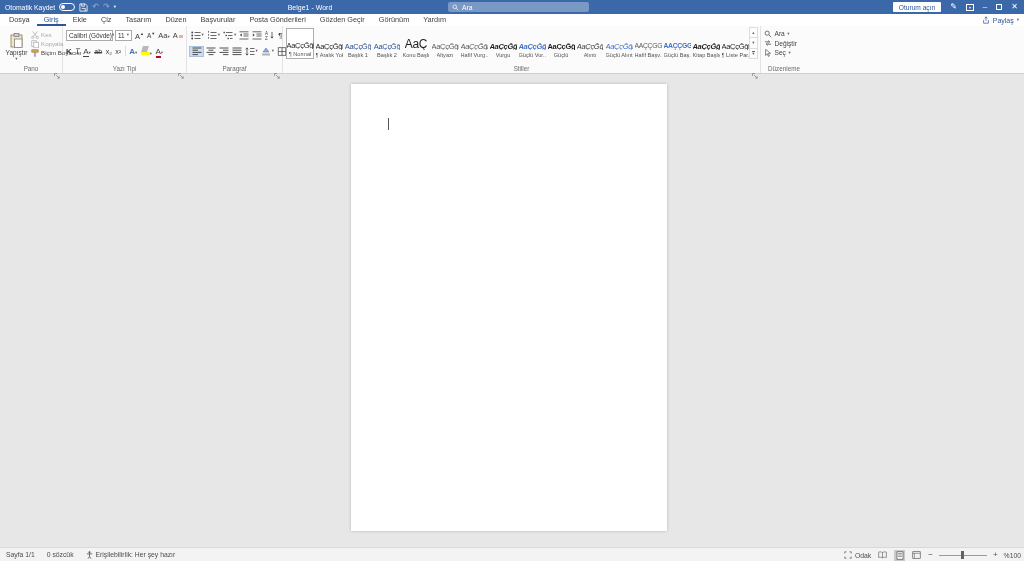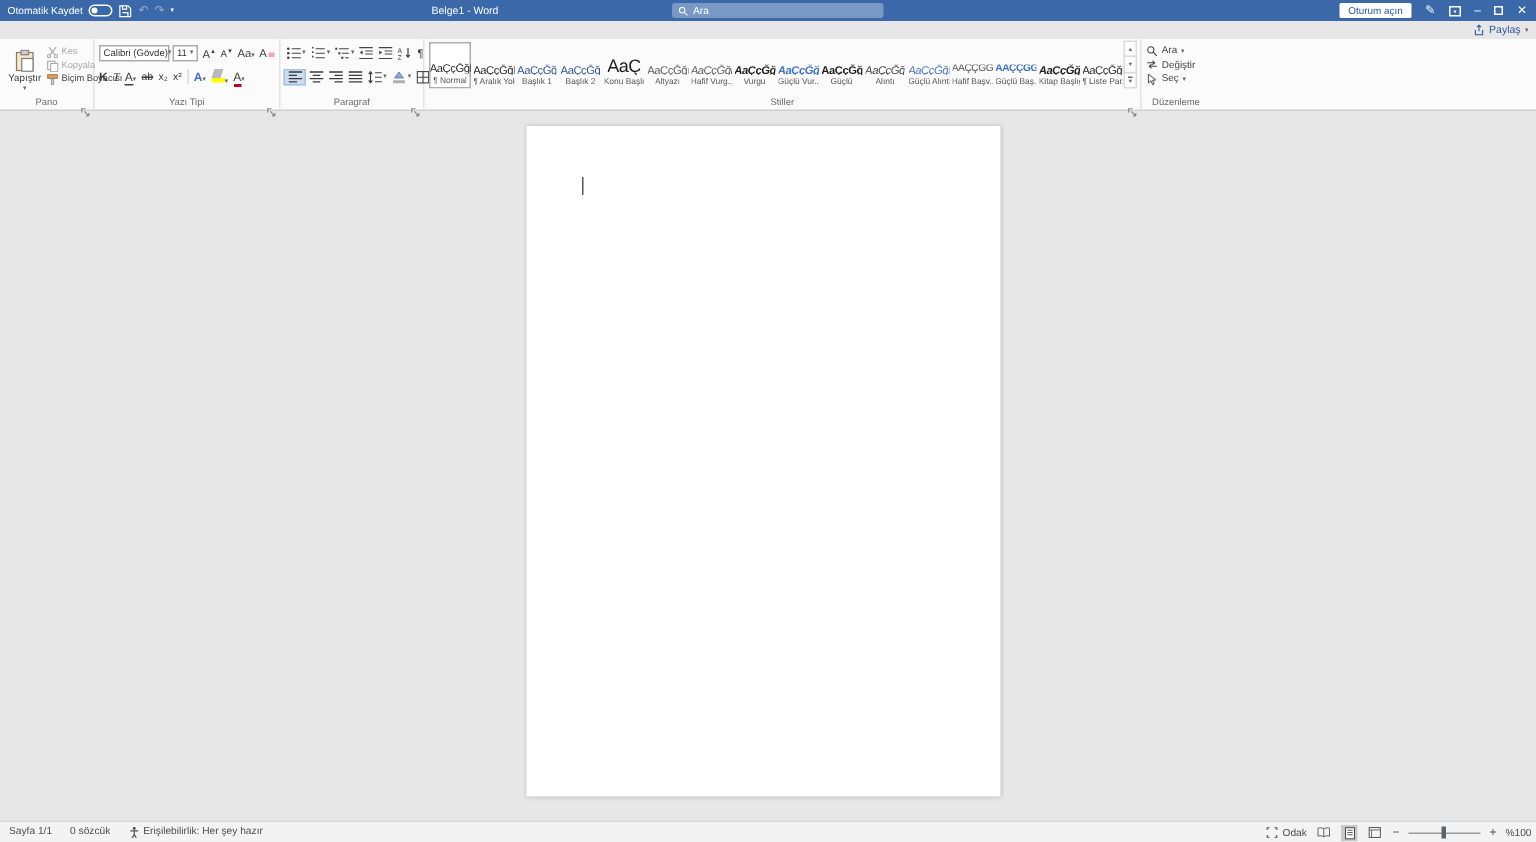--- a/index.html
+++ b/index.html
@@ -198,20 +198,34 @@
     <div class="tb-right">
       <span class="signin-btn">Oturum açın</span>
       <span class="win-ic"><span>✎</span></span>
       <span class="ribbon-opt"></span>
       <span class="win-ic"><span>–</span></span>
       <span class="restore-box"></span>
       <span class="win-ic"><span>✕</span></span>
     </div>
   </div>
 
+  <div class="tabrow">
+
+  <div class="tab">Dosya</div>
+      <div class="tab active">Giriş</div>
+      <div class="tab">Ekle</div>
+      <div class="tab">Çiz</div>
+      <div class="tab">Tasarım</div>
+      <div class="tab">Düzen</div>
+      <div class="tab">Başvurular</div>
+      <div class="tab">Posta Gönderileri</div>
+      <div class="tab">Gözden Geçir</div>
+      <div class="tab">Görünüm</div>
+      <div class="tab">Yardım</div>
+    </div>
   <div class="share-btn">
     <svg width="8" height="8" viewBox="0 0 10 10">
         <path d="M2 5 v4 h6 V5 M5 6 V1 M3.3 2.6 L5 1 l1.7 1.6" fill="none" stroke="#2b579a" stroke-width="0.9"></path>
       </svg>
     <span>Paylaş</span>
     <span class="dd">▾</span>
   </div>
 
   <div class="ribbon">
 

